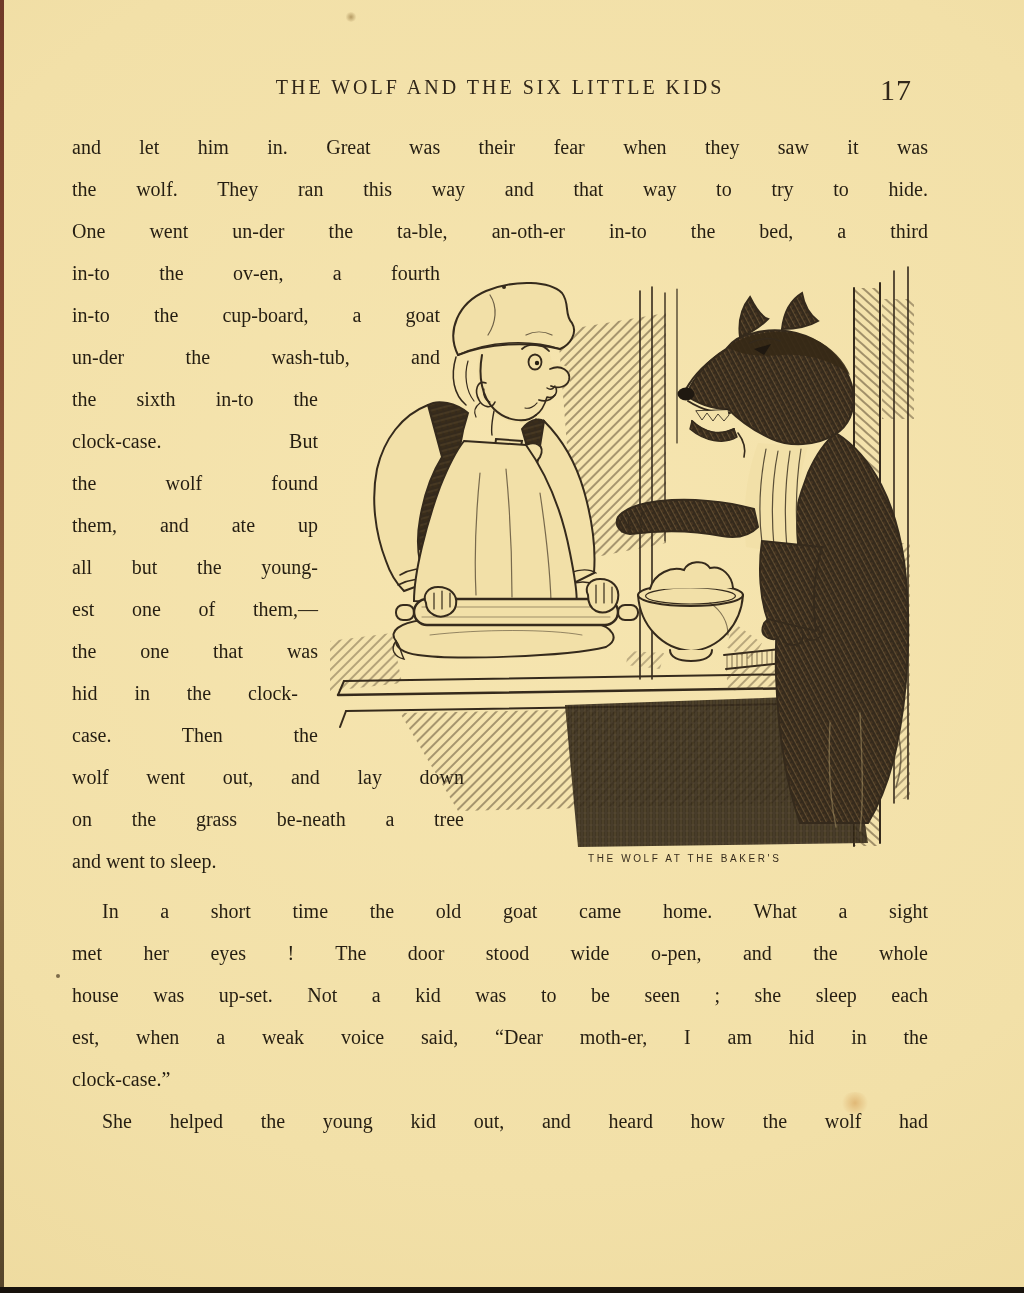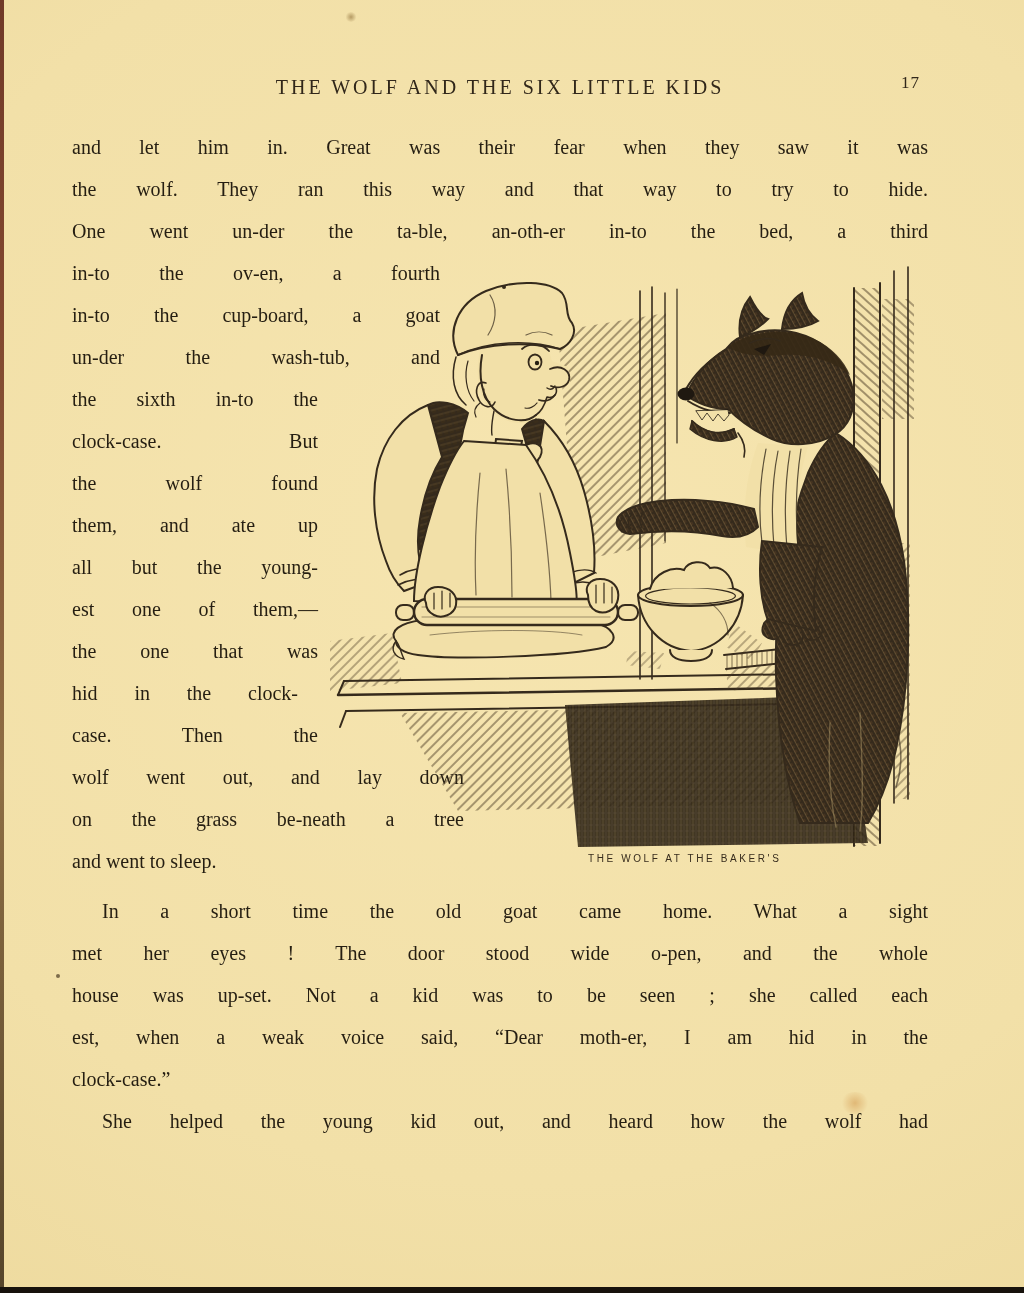--- a/index.html
+++ b/index.html
@@ -5,21 +5,21 @@
   html,body{margin:0;padding:0;background:#888;}
   .page{position:relative;width:1024px;height:1293px;overflow:hidden;
     font-family:"Liberation Serif", serif;
     background:radial-gradient(ellipse 120% 90% at 50% 42%, #f6e5b0 0%, #f2e0a8 55%, #edd99d 85%, #e5cf8e 100%);padding-left:44px;}
   .edge-left{position:absolute;left:0;top:0;width:4px;height:100%;
     background:linear-gradient(180deg,#5a1d12 0%,#6e2d1a 25%,#7c5a32 60%,#463télé018 100%);
     background:linear-gradient(180deg,#5a1d12 0%,#6e2d1a 25%,#7c5a32 60%,#3a2a16 100%);opacity:.85;}
   .edge-bottom{position:absolute;left:0;bottom:0;width:100%;height:6px;background:#17120c;}
   .header{position:absolute;left:72px;top:76px;width:856px;height:30px;color:#31271a;}
   .title{text-align:center;font-size:20px;letter-spacing:3px;font-weight:400;}
-  .pageno{position:absolute;right:8px;top:-3px;font-size:17px;letter-spacing:1px;}
+  .pageno{position:absolute;right:16px;top:-3px;font-size:30px;letter-spacing:1px;}
   .textblock{position:absolute;left:72px;top:126px;width:856px;color:#251e12;}
   .ln{height:42px;line-height:42px;font-size:20px;text-align:justify;text-align-last:justify;overflow:visible;white-space:nowrap;}
   .lw-full{width:100%;}
   .lw-a{width:368px;}
   .lw-b{width:246px;}
   .lw-c{width:226px;}
   .lw-d{width:392px;}
   .natural{text-align:left;text-align-last:left;}
   .indent{text-indent:30px;}
   .p2{margin-top:8px;}
@@ -62,21 +62,21 @@
       <div class="ln lw-b">the one that was</div>
       <div class="ln lw-c">hid in the clock-</div>
       <div class="ln lw-b">case.  Then the</div>
       <div class="ln lw-d">wolf went out, and lay down</div>
       <div class="ln lw-d">on the grass be-neath a tree</div>
       <div class="ln lw-b natural">and went to sleep.</div>
     </div>
     <div class="para p2">
       <div class="ln lw-full indent">In a short time the old goat came home.  What a sight</div>
       <div class="ln lw-full">met her eyes !  The door stood wide o-pen, and the whole</div>
-      <div class="ln lw-full">house was up-set.  Not a kid was to be seen ; she called each</div>
+      <div class="ln lw-full">house was up-set.  Not a kid was to be seen ; she sleep each</div>
       <div class="ln lw-full">est, when a weak voice said, “Dear moth-er, I am hid in the</div>
       <div class="ln lw-full natural">clock-case.”</div>
     </div>
     <div class="para">
       <div class="ln lw-full indent">She helped the young kid out, and heard how the wolf had</div>
     </div>
   </div>
 
   <figure class="illo">
     <svg width="586" height="612" viewBox="0 0 586 612" xmlns="http://www.w3.org/2000/svg" fill="none" stroke="#352a1c" stroke-width="2" stroke-linecap="round">

